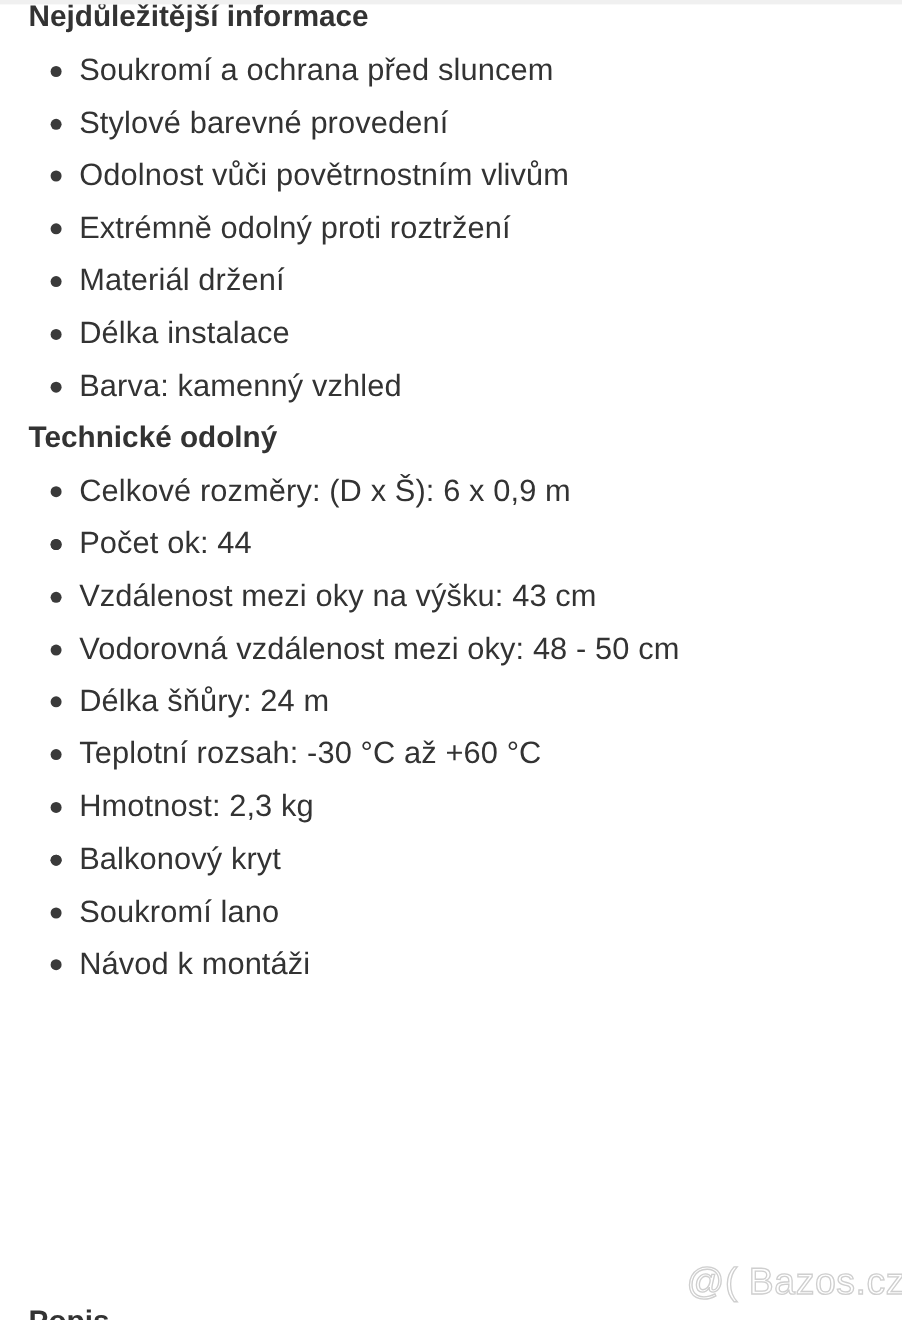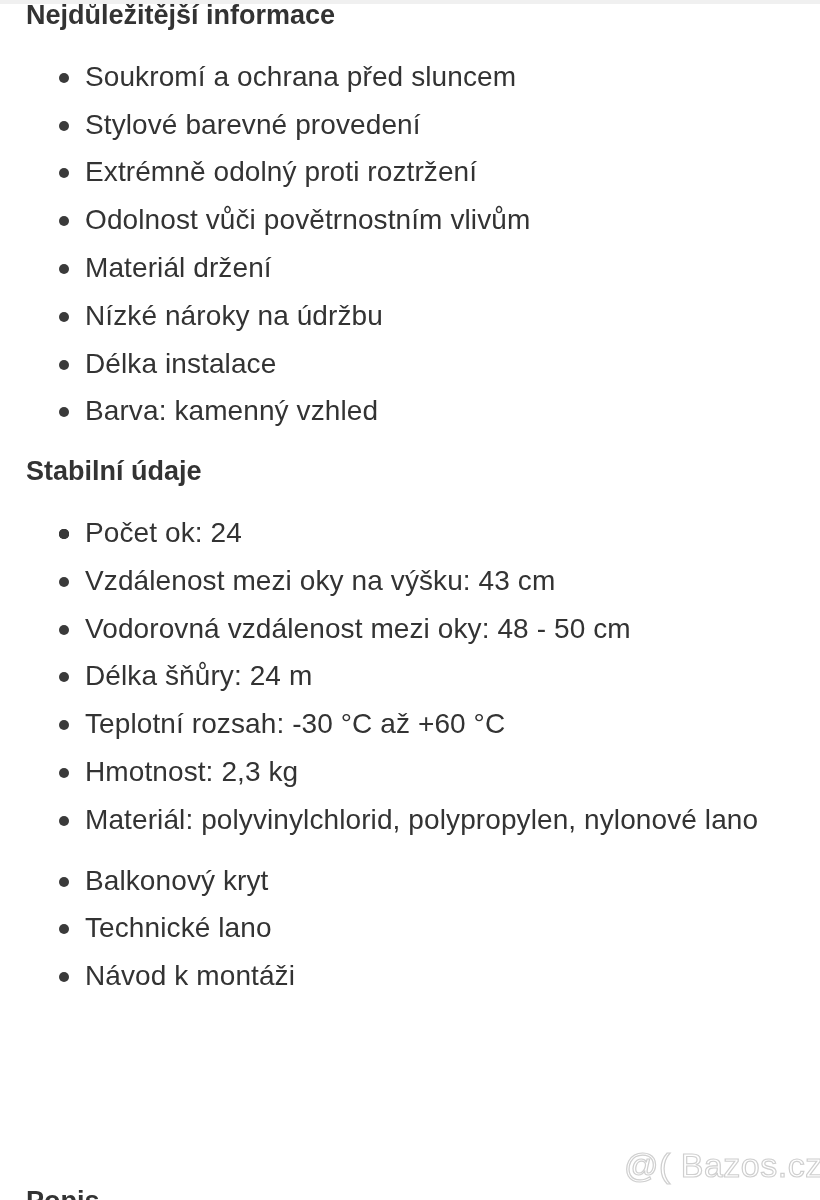--- a/index.html
+++ b/index.html
@@ -34,21 +34,21 @@
       font-size: 27px;
       line-height: 47.8px;
       height: 47.8px;
       padding-left: 26px;
       margin: 0;
       color: #333333;
       white-space: nowrap;
     }
     ul.items {
       list-style: none;
-      margin: 13px;
+      margin: 0;
       padding: 0;
     }
     ul.items li {
       position: relative;
       font-size: 28px;
       line-height: 47.8px;
       padding-left: 72px;
       padding-right: 40px;
       font-weight: normal;
       color: #333333;
@@ -90,43 +90,42 @@
 <body>
 
 <div class="top-strip"></div>
 
 <div class="content">
 
   <h3 class="section-heading">Nejdůležitější informace</h3>
   <ul class="items">
     <li><span class="bullet"></span><span>Soukromí a ochrana před sluncem</span></li>
     <li><span class="bullet"></span><span>Stylové barevné provedení</span></li>
+    <li><span class="bullet"></span><span>Odolnost vůči povětrnostním vlivům</span></li>
     <li><span class="bullet"></span><span>Extrémně odolný proti roztržení</span></li>
-    <li><span class="bullet"></span><span>Odolnost vůči povětrnostním vlivům</span></li>
     <li><span class="bullet"></span><span>Materiál držení</span></li>
-    <li><span class="bullet"></span><span>Nízké nároky na údržbu</span></li>
     <li><span class="bullet"></span><span>Délka instalace</span></li>
     <li><span class="bullet"></span><span>Barva: kamenný vzhled</span></li>
   </ul>
 
-  <h3 class="section-heading">Stabilní údaje</h3>
+  <h3 class="section-heading">Technické odolný</h3>
   <ul class="items">
+    <li><span class="bullet"></span><span>Celkové rozměry: (D x Š): 6 x 0,9 m</span></li>
     <li><span class="bullet"></span></li>
-    <li><span class="bullet"></span></li>
-    <li><span class="bullet"></span><span>Počet ok: 24</span></li>
+    <li><span class="bullet"></span><span>Počet ok: 44</span></li>
     <li><span class="bullet"></span><span>Vzdálenost mezi oky na výšku: 43 cm</span></li>
     <li><span class="bullet"></span><span>Vodorovná vzdálenost mezi oky: 48 - 50 cm</span></li>
     <li><span class="bullet"></span><span>Délka šňůry: 24 m</span></li>
     <li><span class="bullet"></span><span>Teplotní rozsah: -30 °C až +60 °C</span></li>
     <li><span class="bullet"></span><span>Hmotnost: 2,3 kg</span></li>
-    <li><span class="bullet"></span><span>Materiál: polyvinylchlorid, polypropylen, nylonové lano</span></li>
+    <li><span class="bullet"></span></li>
   </ul>
 
   <ul class="items">
     <li><span class="bullet"></span><span>Balkonový kryt</span></li>
-    <li><span class="bullet"></span><span>Technické lano</span></li>
+    <li><span class="bullet"></span><span>Soukromí lano</span></li>
     <li><span class="bullet"></span><span>Návod k montáži</span></li>
   </ul>
 </div>
 
 <div class="cut-heading">Popis</div>
 
 <div class="watermark">@( Bazos.cz</div>
 
 </body></html>

